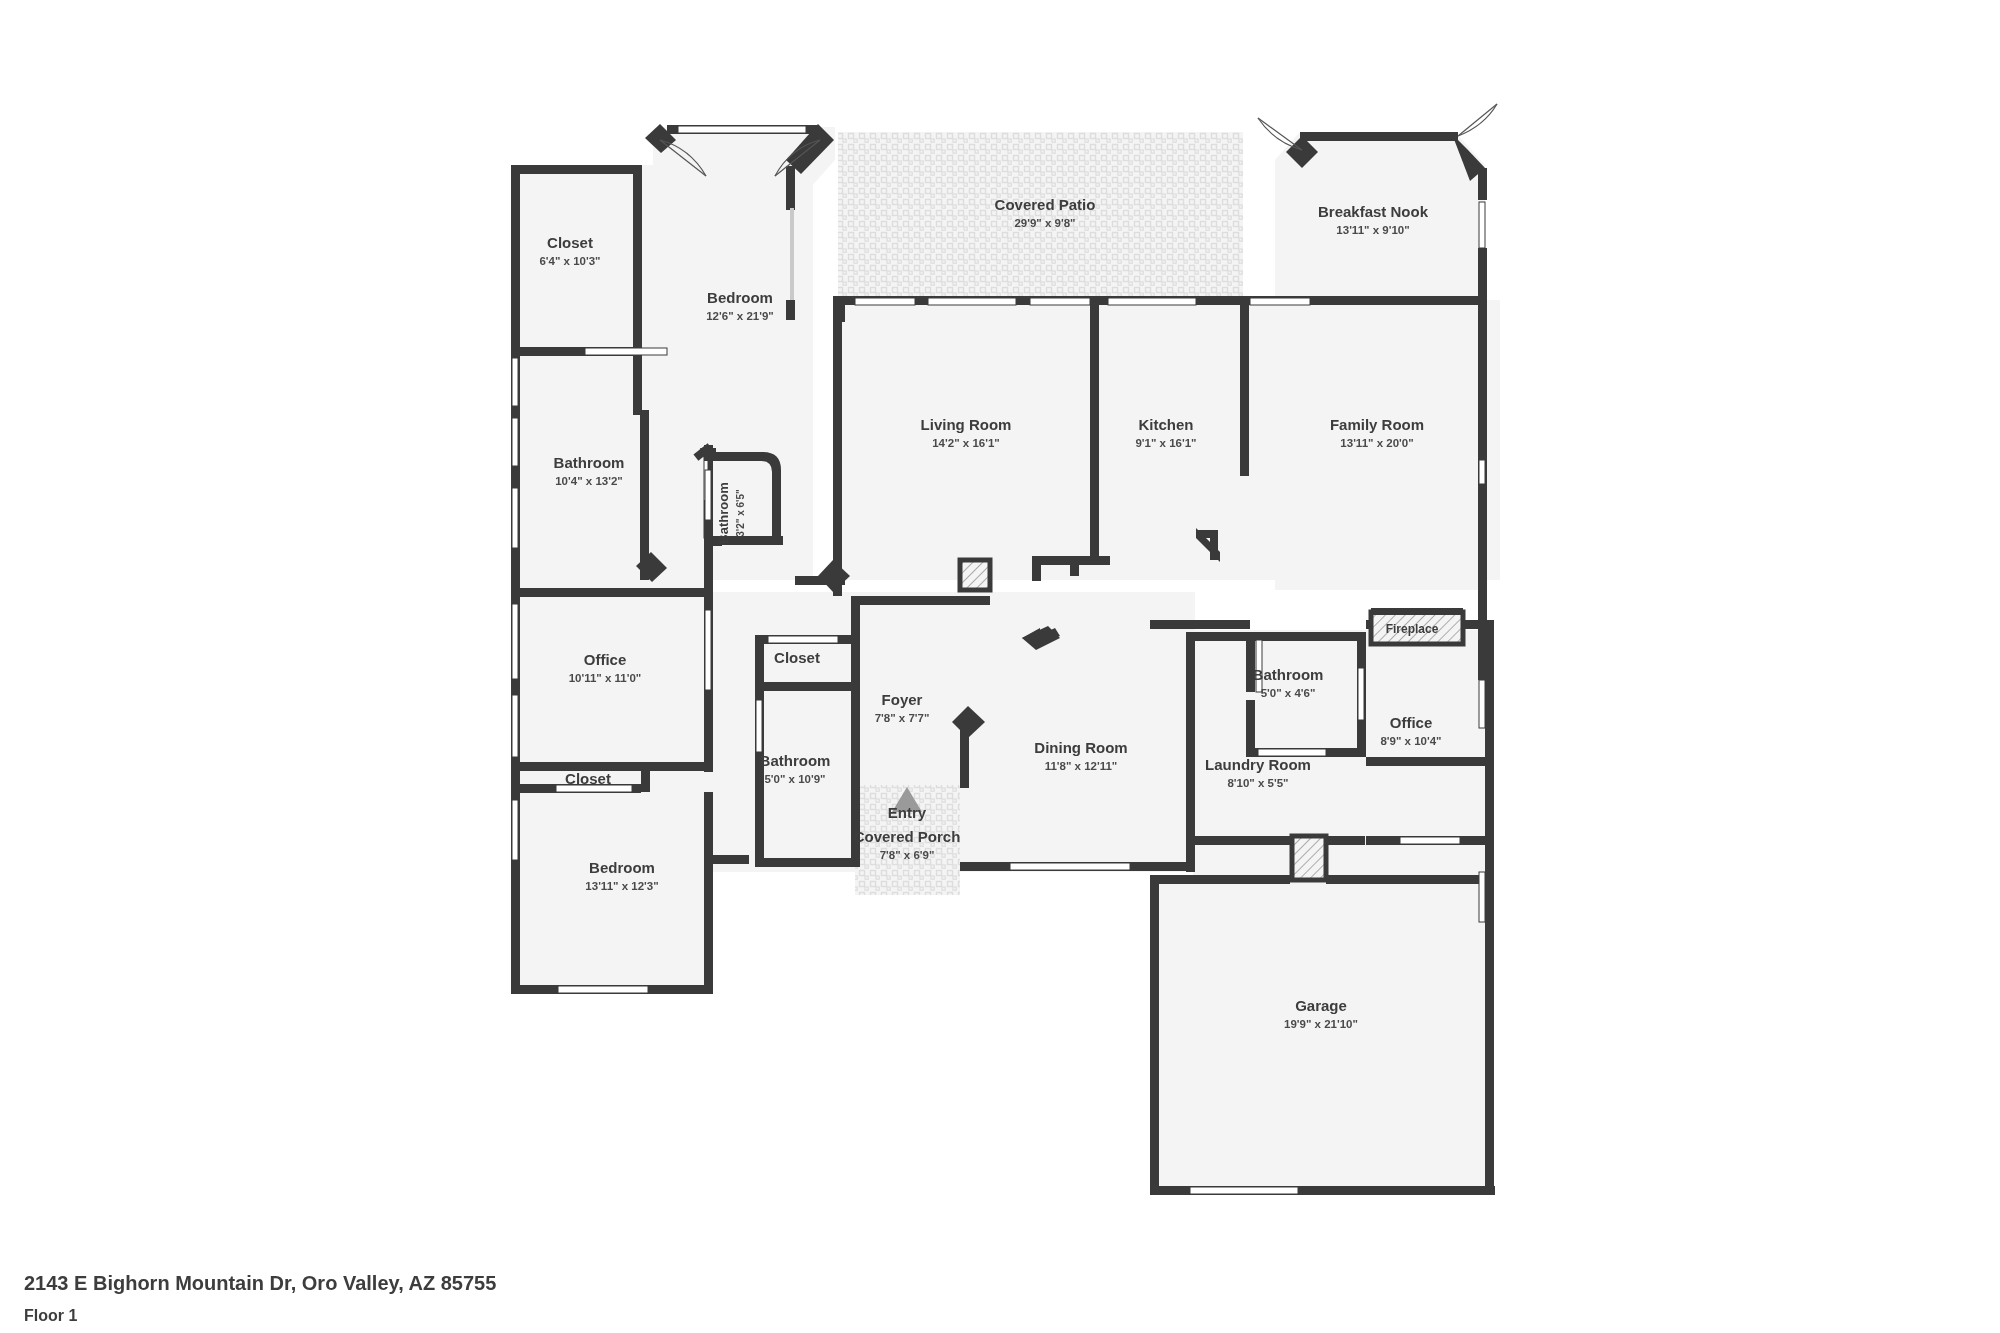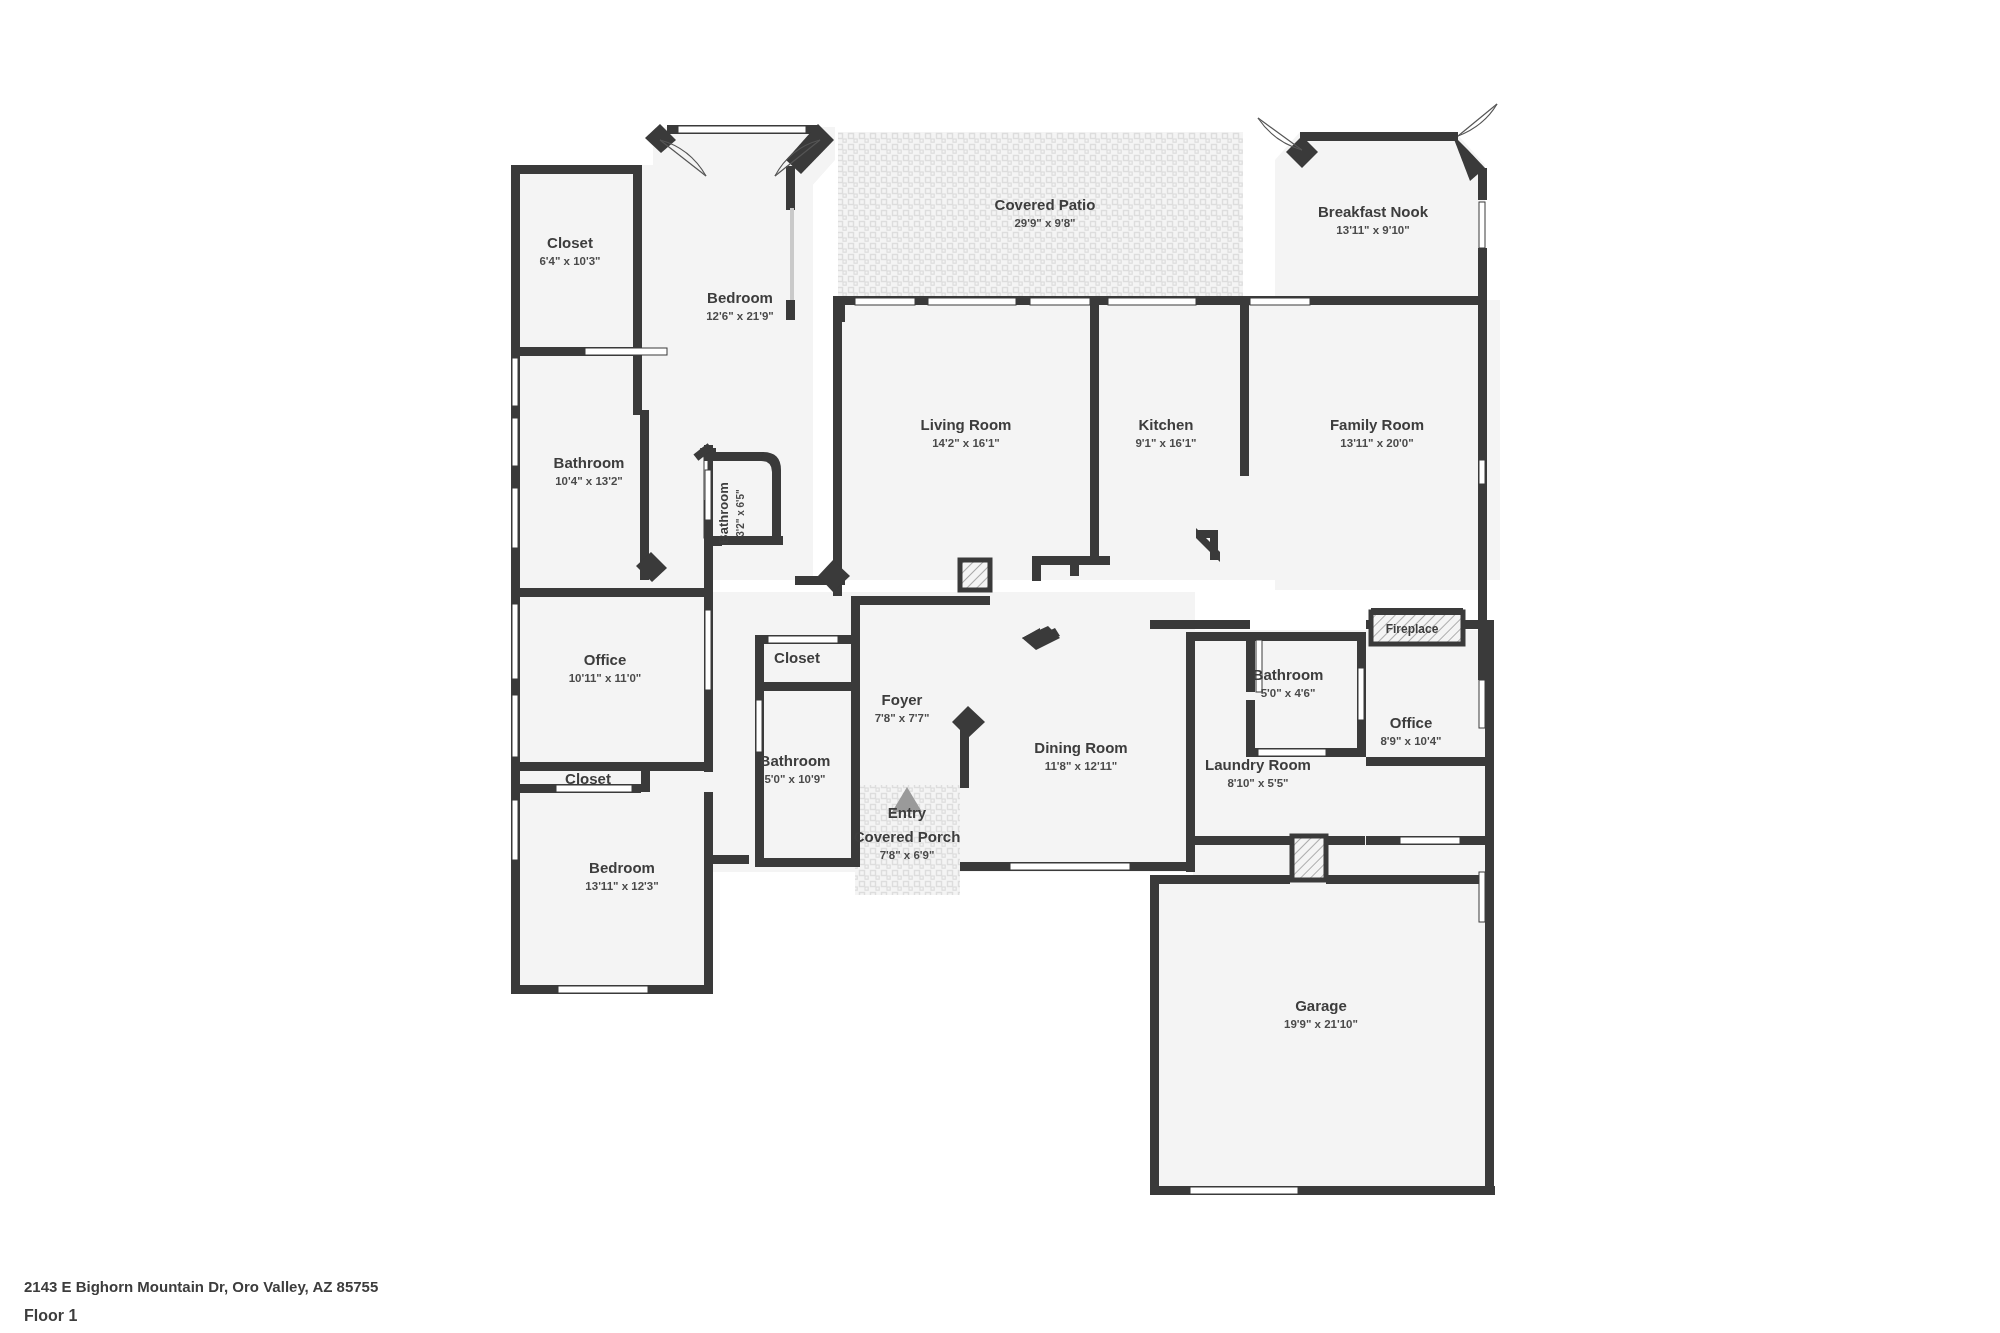--- a/index.html
+++ b/index.html
@@ -22,21 +22,21 @@
   .room-dim.small{font-size:10px;}
   .fireplace-label{
     font-family:"Liberation Sans","DejaVu Sans",sans-serif;
     font-weight:bold;font-size:12px;fill:#3d3d3d;text-anchor:middle;
   }
   .footer{
     position:absolute;left:0;bottom:0;width:2000px;height:110px;
   }
   .addr-block{position:absolute;left:24px;bottom:38px;}
   .addr-line{
-    font-size:15px;font-weight:bold;color:#3d3d3d;
+    font-size:20px;font-weight:bold;color:#3d3d3d;
     font-family:"Liberation Sans","DejaVu Sans",sans-serif;white-space:nowrap;
   }
   .floor-line{
     font-size:16px;font-weight:bold;color:#3d3d3d;margin-top:16px;margin-left:24px;
     font-family:"Liberation Sans","DejaVu Sans",sans-serif;
   }
   .disclaimer{
     position:absolute;left:0;bottom:38px;width:2000px;text-align:center;
     font-size:13.5px;font-weight:bold;color:#4a4a4a;
     font-family:"Liberation Sans","DejaVu Sans",sans-serif;

